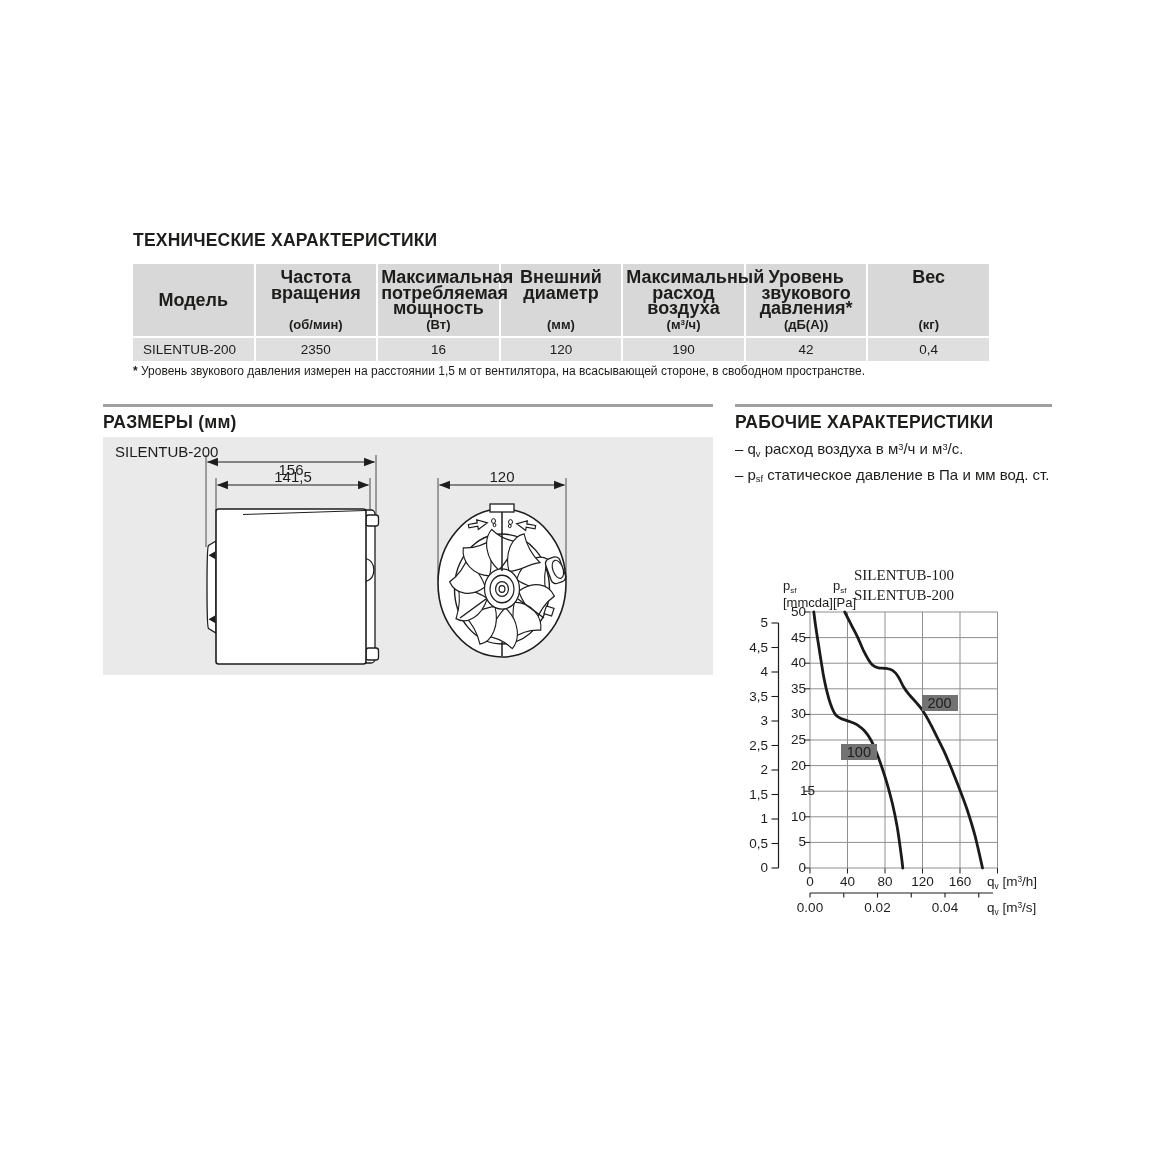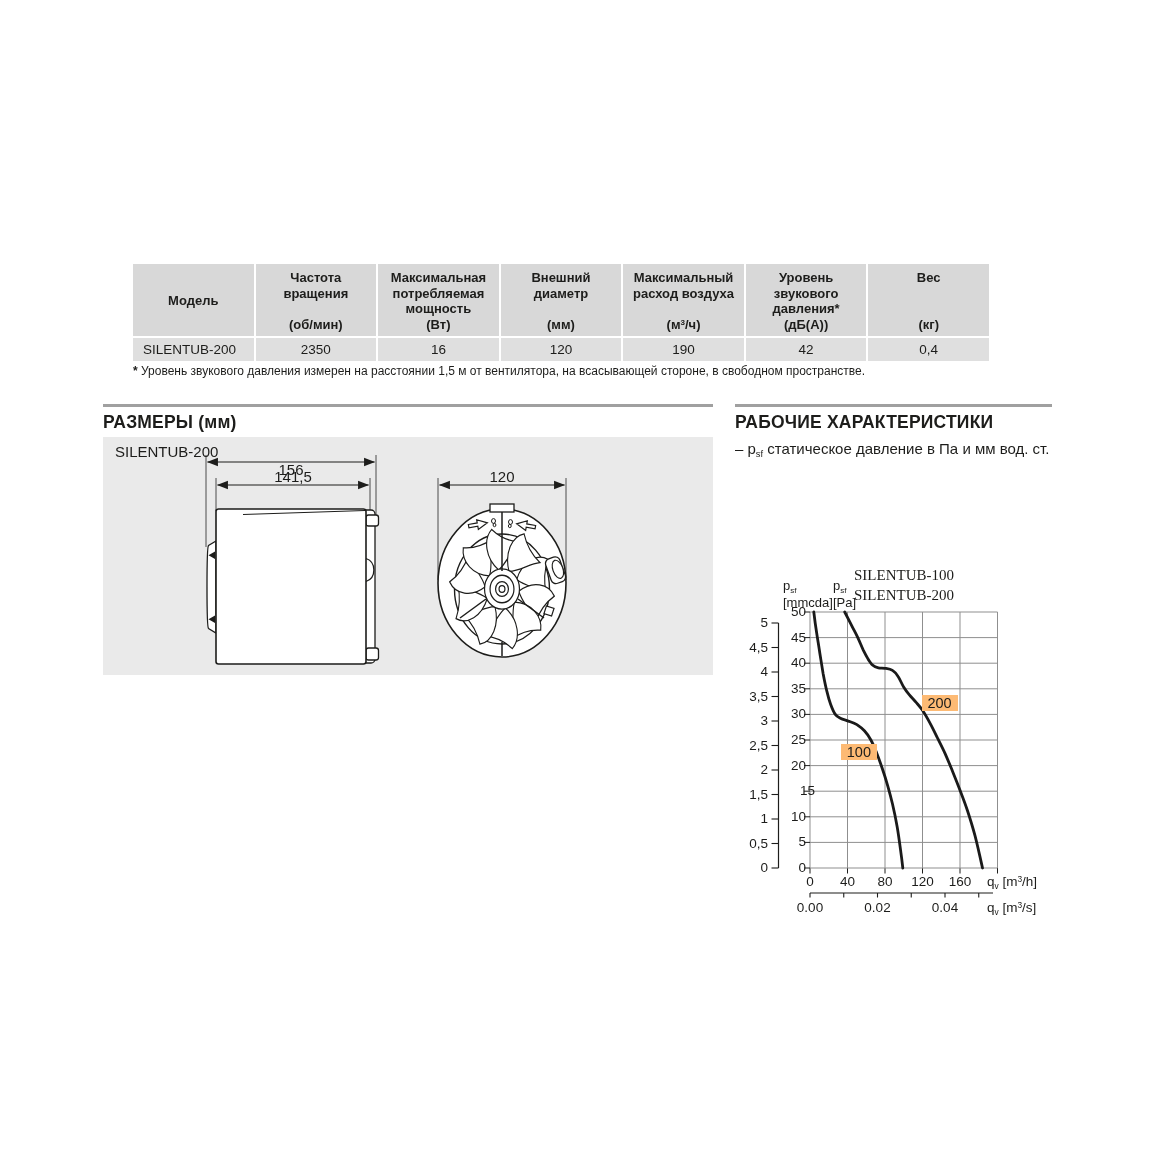--- a/index.html
+++ b/index.html
@@ -10,48 +10,49 @@
   
   .sup{font-size:.62em;position:relative;top:-.48em;}
   .sub{font-size:.62em;position:relative;top:.32em;}
   
   #spec-table{position:absolute;left:131px;top:262px;width:860px;
               border-collapse:separate;border-spacing:2px;table-layout:fixed;}
   #spec-table th{background:#d8d8d8;height:67px;padding:0;font-weight:bold;}
   .th-inner{display:flex;flex-direction:column;justify-content:space-between;
             height:100%;box-sizing:border-box;padding:6px 3px 4px;}
   .th-center .th-inner{justify-content:center;}
-  .th-name{font-size:13px;line-height:15.5px;text-align:center;}
+  .th-name{font-size:18px;line-height:15.5px;text-align:center;}
   .th-unit{font-size:13px;text-align:center;}
   #spec-table td{background:#dfdfdf;height:23px;font-size:13.5px;text-align:center;padding:0;}
   #spec-table td.model-cell{text-align:left;padding-left:10px;}
   .footnote{font-size:12px;}
   .footnote .star{font-weight:bold;}
   .divider{position:absolute;height:3px;background:#a0a0a0;}
   
   #dims-panel{position:absolute;left:103px;top:437px;width:610px;height:238px;background:#eaeaea;}
   .dim-label{position:absolute;font-size:15px;text-align:center;}
   .model-label{position:absolute;left:12px;top:6px;font-size:15px;}
   
   #perf-notes{position:absolute;left:735px;top:439px;width:318px;}
   #perf-notes p{margin:0 0 3px 0;font-size:15px;line-height:19.5px;}
   #perf-notes p.justified{text-align:justify;}
   
   #chart{position:absolute;left:735px;top:565px;width:317px;height:362px;}
   #chart .lbl{position:absolute;font-size:13.5px;white-space:nowrap;}
   #chart .axis-head{position:absolute;font-size:13px;line-height:15px;white-space:nowrap;margin-left:48px;}
   #chart .chart-title{position:absolute;left:75px;width:188px;text-align:center;
                       font-size:15px;line-height:20px;}
-  #chart .series-lbl{position:absolute;font-size:14.5px;background:#fdba74;padding:0 2px;}
+  #chart .series-lbl{position:absolute;font-size:14.5px;background:#737373;padding:0 2px;}
 </style>
 </head>
 <body>
 
 <div class="page">
 
+  <div class="abs sec-title" style="left:133px;top:230px;">ТЕХНИЧЕСКИЕ ХАРАКТЕРИСТИКИ</div>
 
   <table id="spec-table">
     <thead>
       <tr>
         <th class="th-center">
           <div class="th-inner">
               <div class="th-name">Модель</div>
             </div>
         </th>
         <th>
@@ -200,20 +201,21 @@
     </svg>
     <span class="model-label">SILENTUB-200</span>
     <span class="dim-label" style="left:103px;top:24px;width:170px;">156</span>
     <span class="dim-label" style="left:113px;top:31px;width:154px;">141,5</span>
     <span class="dim-label" style="left:335px;top:31px;width:128px;">120</span>
   </div>
 
   <div class="abs sec-title" style="left:735px;top:412px;">РАБОЧИЕ ХАРАКТЕРИСТИКИ</div>
 
   <div id="perf-notes">
+    <p>– q<span class="sub">v</span> расход воздуха в м<span class="sup">3</span>/ч и м<span class="sup">3</span>/с.</p>
     <p>– p<span class="sub">sf</span> статическое давление в Па и мм вод. ст.</p>
   </div>
 
   <div id="chart">
     <div class="axis-head" style="left:0;top:13px;">
       <div>p<span class="sub">sf</span></div>
       <div>[mmcda]</div>
     </div>
     <div class="axis-head" style="left:50px;top:13px;">
       <div>p<span class="sub">sf</span></div>

